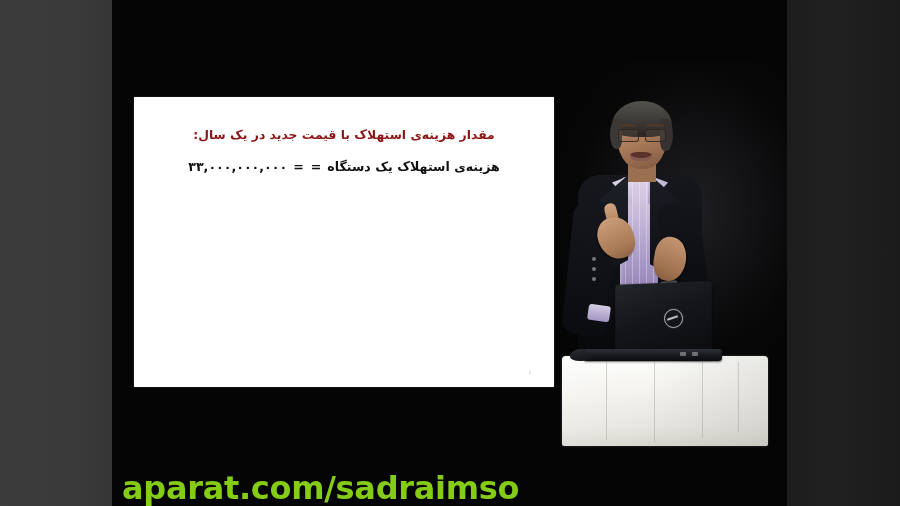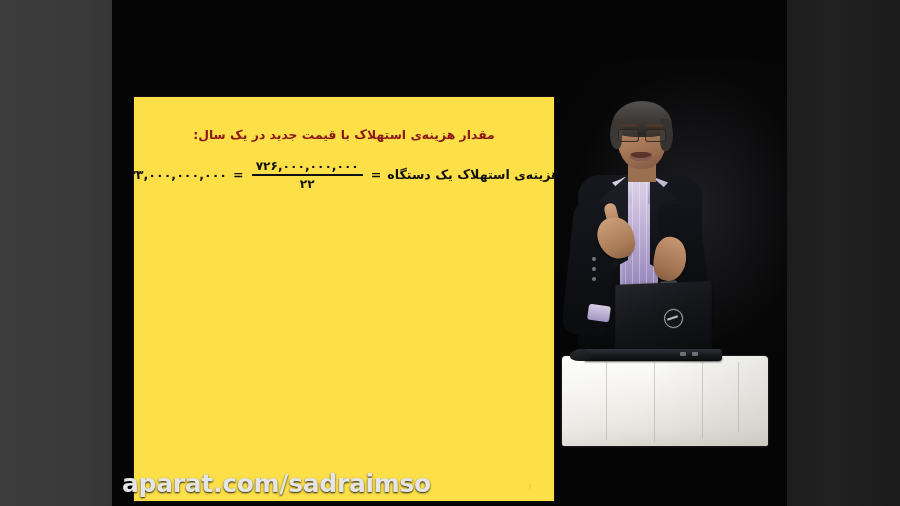--- a/index.html
+++ b/index.html
@@ -58,22 +58,22 @@
     background: radial-gradient(ellipse at 50% 45%, rgba(40,40,46,0.75) 0%, rgba(12,12,14,0.25) 55%, rgba(0,0,0,0) 75%);
     pointer-events: none;
   }
 
   
   .slide {
     position: absolute;
     left: 22px;   
     top: 97px;
     width: 420px;
-    height: 404px;
-    background: #fde047;
+    height: 290px;
+    background: #ffffff;
     box-shadow: 0 0 1px rgba(255,255,255,0.35);
     overflow: hidden;
   }
 
   .slide-title {
     position: absolute;
     top: 30px;
     right: 22px;
     left: 22px;
     text-align: center;
@@ -446,23 +446,23 @@
     width: 22px; height: 12px;
     border-radius: 55% 55% 48% 48% / 70% 70% 40% 40%;
     background: linear-gradient(170deg, #2a2d32 0%, #121316 100%);
   }
 
   
   .watermark {
     position: absolute;
     left: 122px;
     top: 469px;
-    color: #e5e5e5;
+    color: #84cc16;
     font-family: "DejaVu Sans", "Liberation Sans", sans-serif;
-    font-size: 25px;
+    font-size: 32px;
     font-weight: bold;
     letter-spacing: -0.3px;
     text-shadow: 0 1px 2px rgba(0,0,0,0.9);
     white-space: nowrap;
   }
 </style>
 </head>
 <body>
 
 <div id="stage">
@@ -474,25 +474,20 @@
 
     <div class="stage-glow"></div>
 
     <div class="slide">
 
       <div class="slide-title">مقدار هزینه‌ی استهلاک با قیمت جدید در یک سال:</div>
 
       <div class="equation-row">
         <span class="eq-term">هزینه‌ی استهلاک یک دستگاه</span>
         <span class="eq-op">=</span>
-        <span class="fraction">
-          <span class="numerator">۷۲۶,۰۰۰,۰۰۰,۰۰۰</span>
-          <span class="frac-bar"></span>
-          <span class="denominator">۲۲</span>
-        </span>
         <span class="eq-op">=</span>
         <span class="eq-result">۳۳,۰۰۰,۰۰۰,۰۰۰</span>
       </div>
 
 
       <div class="slide-page-number">۶</div>
     </div>
 
     <div class="presenter">
       <div class="torso"></div>

